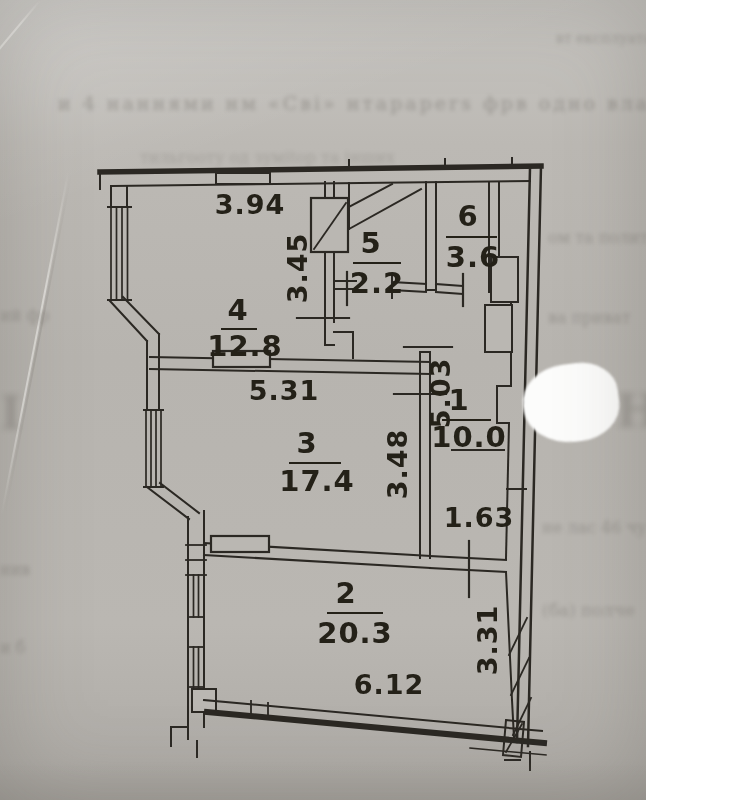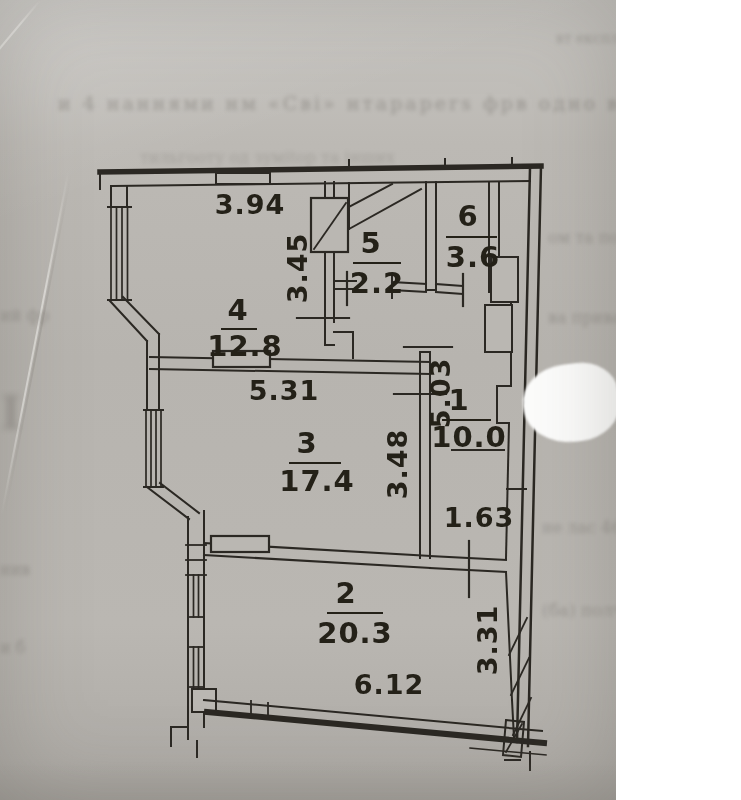--- a/index.html
+++ b/index.html
@@ -3,20 +3,21 @@
 <meta charset="utf-8">
 <style>
   html,body{margin:0;padding:0;}
   #stage{
     position:relative; width:616px; height:800px; overflow:hidden;
     background:
       linear-gradient(160deg, rgba(255,255,255,.18) 0%, rgba(255,255,255,0) 22%),
       linear-gradient(180deg, #c8c6c2 0%, #bcb9b4 18%, #b7b4af 45%, #bab7b2 78%, #aeaba6 97%),
       #b8b5b0;
     font-family:"DejaVu Sans", sans-serif;
+    padding-left:30px;
   }
   #stage::after{ 
     content:""; position:absolute; inset:0; pointer-events:none;
     box-shadow: inset 0 0 90px rgba(90,86,80,.28);
   }
   .crease{
     position:absolute; pointer-events:none;
     background:linear-gradient(180deg, rgba(250,249,246,0) 0%, rgba(250,249,246,.55) 35%, rgba(250,249,246,.55) 70%, rgba(250,249,246,0) 100%);
   }
   .crease-shadow{

